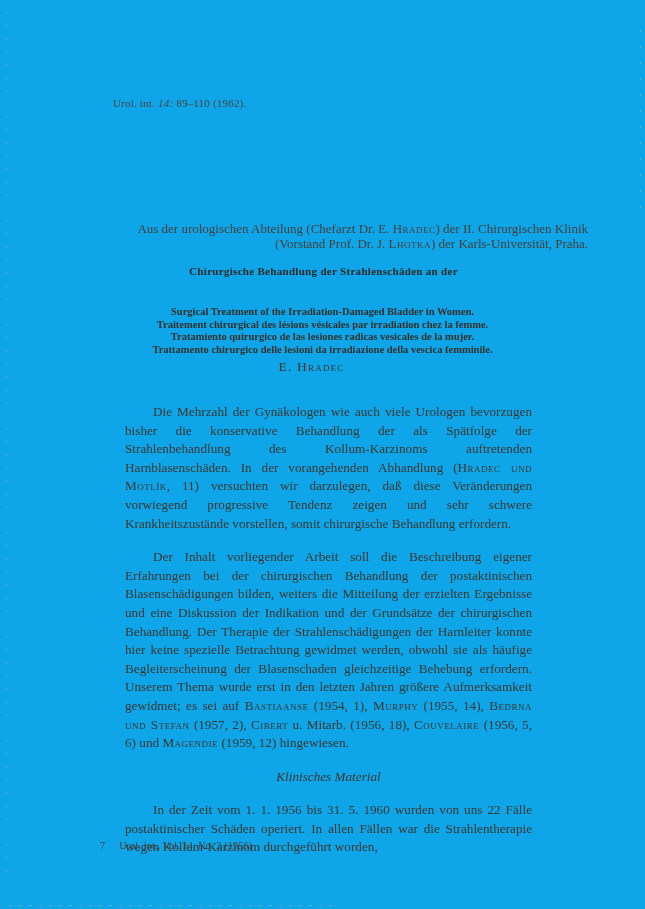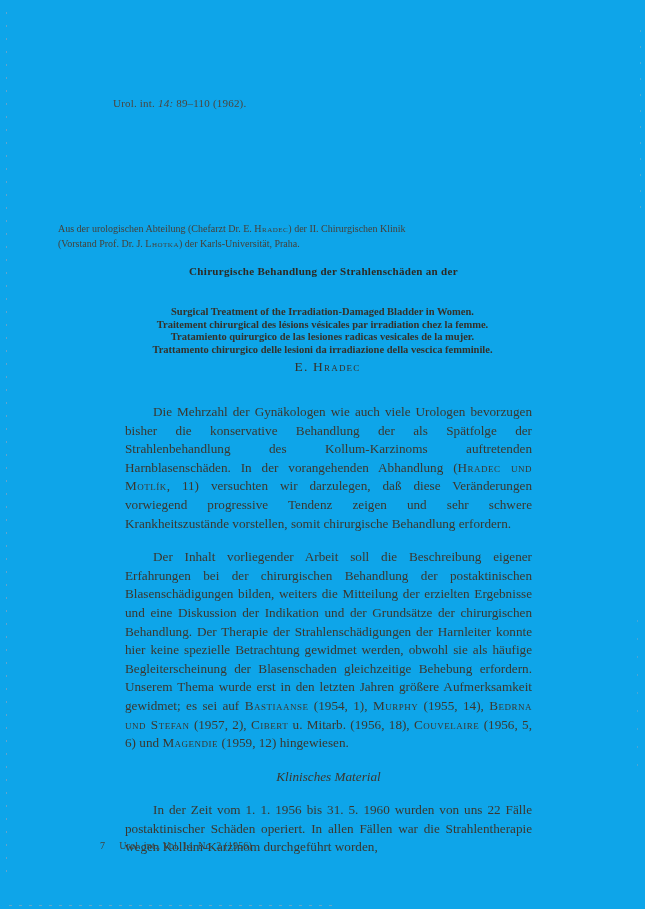--- a/index.html
+++ b/index.html
@@ -32,34 +32,34 @@
     position: absolute; right: 7px; top: 620px; height: 150px; width: 1px;
     background: repeating-linear-gradient(to bottom,
       rgba(195,170,180,0.3) 0 2px, transparent 2px 18px);
   }
   .citation {
     position: absolute; left: 113px; top: 97px;
     font-size: 11px; letter-spacing: 0.2px; color: #4a463f;
   }
   .affiliation {
     position: absolute; left: 58px; top: 222px; width: 530px;
-    text-align: left; font-size: 10px; line-height: 14.5px; color: #45413a;
+    text-align: right; font-size: 13px; line-height: 14.5px; color: #45413a;
   }
   .title {
     position: absolute; left: 96px; top: 261px; width: 455px;
     text-align: center; font-weight: bold; font-size: 11px; line-height: 20px;
     color: #2d2923; letter-spacing: 0.3px;
   }
   .subtitles {
     position: absolute; left: 70px; top: 306px; width: 505px;
     text-align: center; font-weight: bold; font-size: 10.5px;
     line-height: 12.6px; color: #35312a;
   }
   .author {
-    position: absolute; left: 100px; top: 359px; width: 455px;
+    position: absolute; left: 84px; top: 359px; width: 455px;
     text-align: center; font-size: 13.5px; color: #35312a;
   }
   .author .sc { letter-spacing: 1.2px; }
   .body-text {
     position: absolute; left: 110px; top: 388px; width: 437px;
     font-size: 13.2px; line-height: 18.6px; text-align: justify;
     color: #3b372f;
   }
   .body-text p { margin: 15px; text-indent: 28px; }
   .section-heading {

